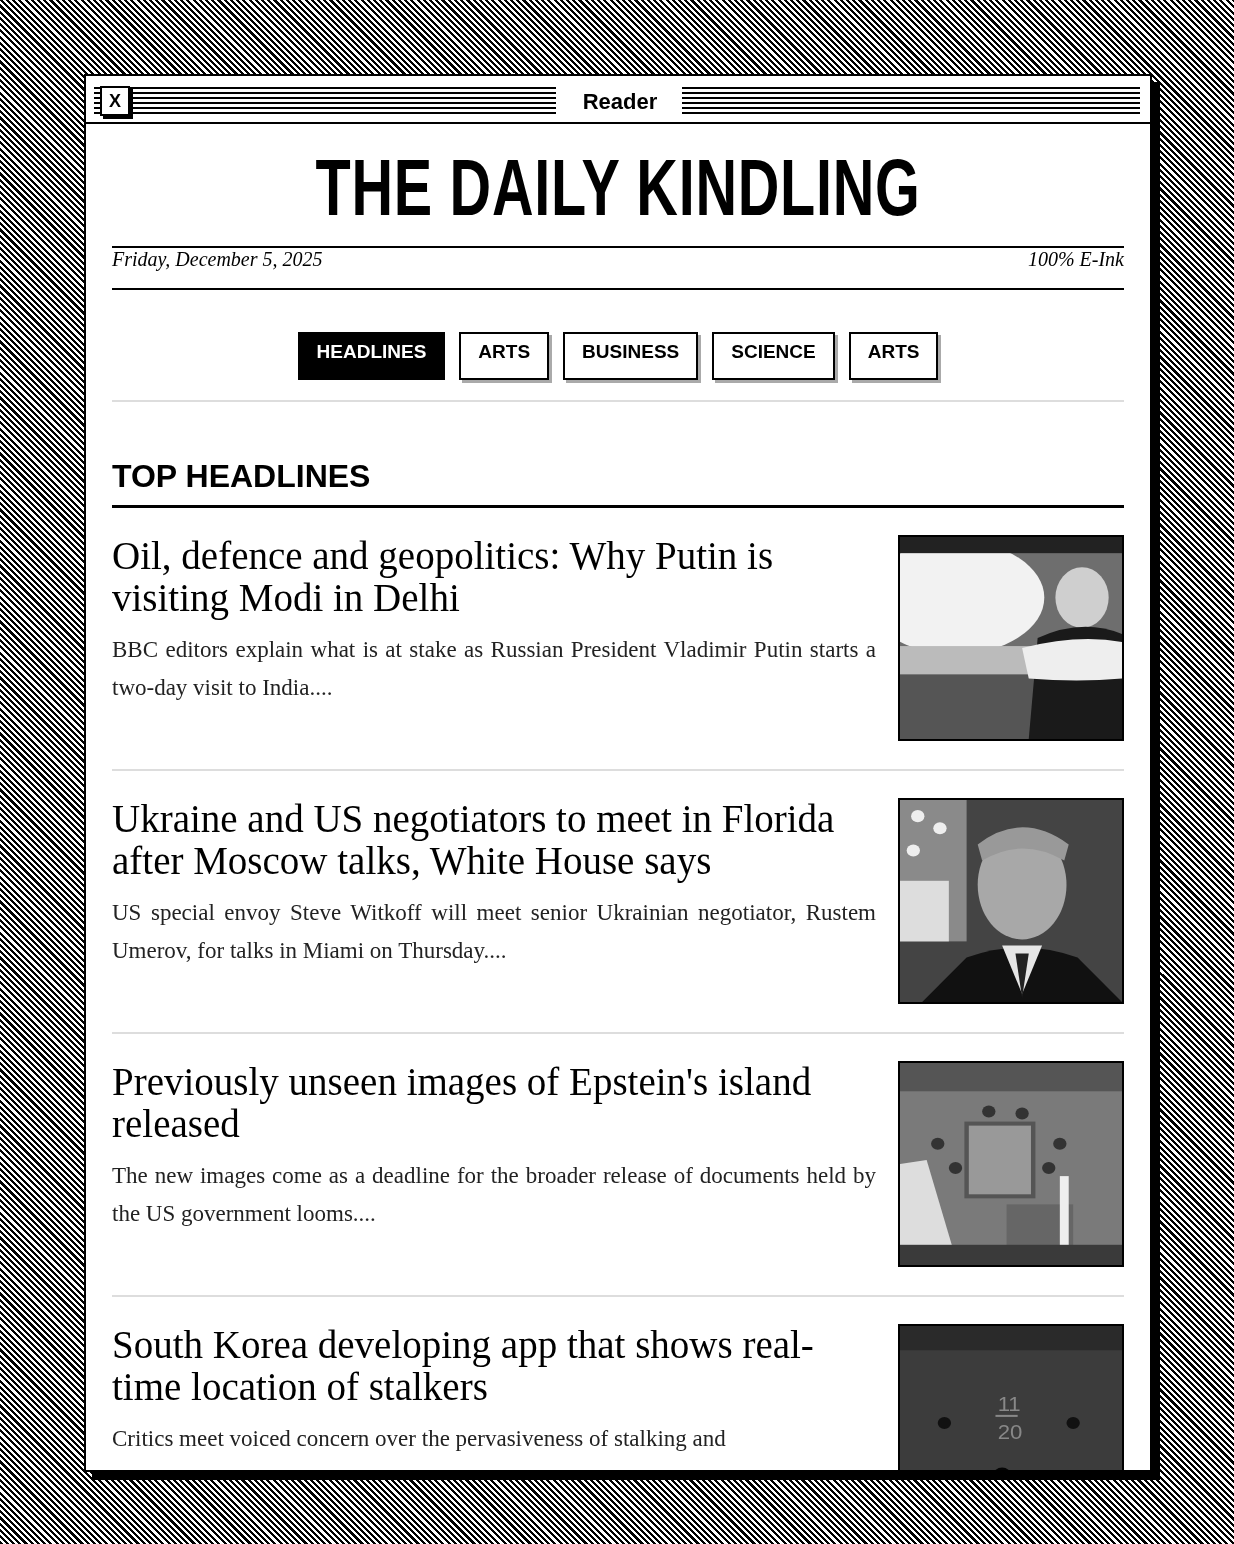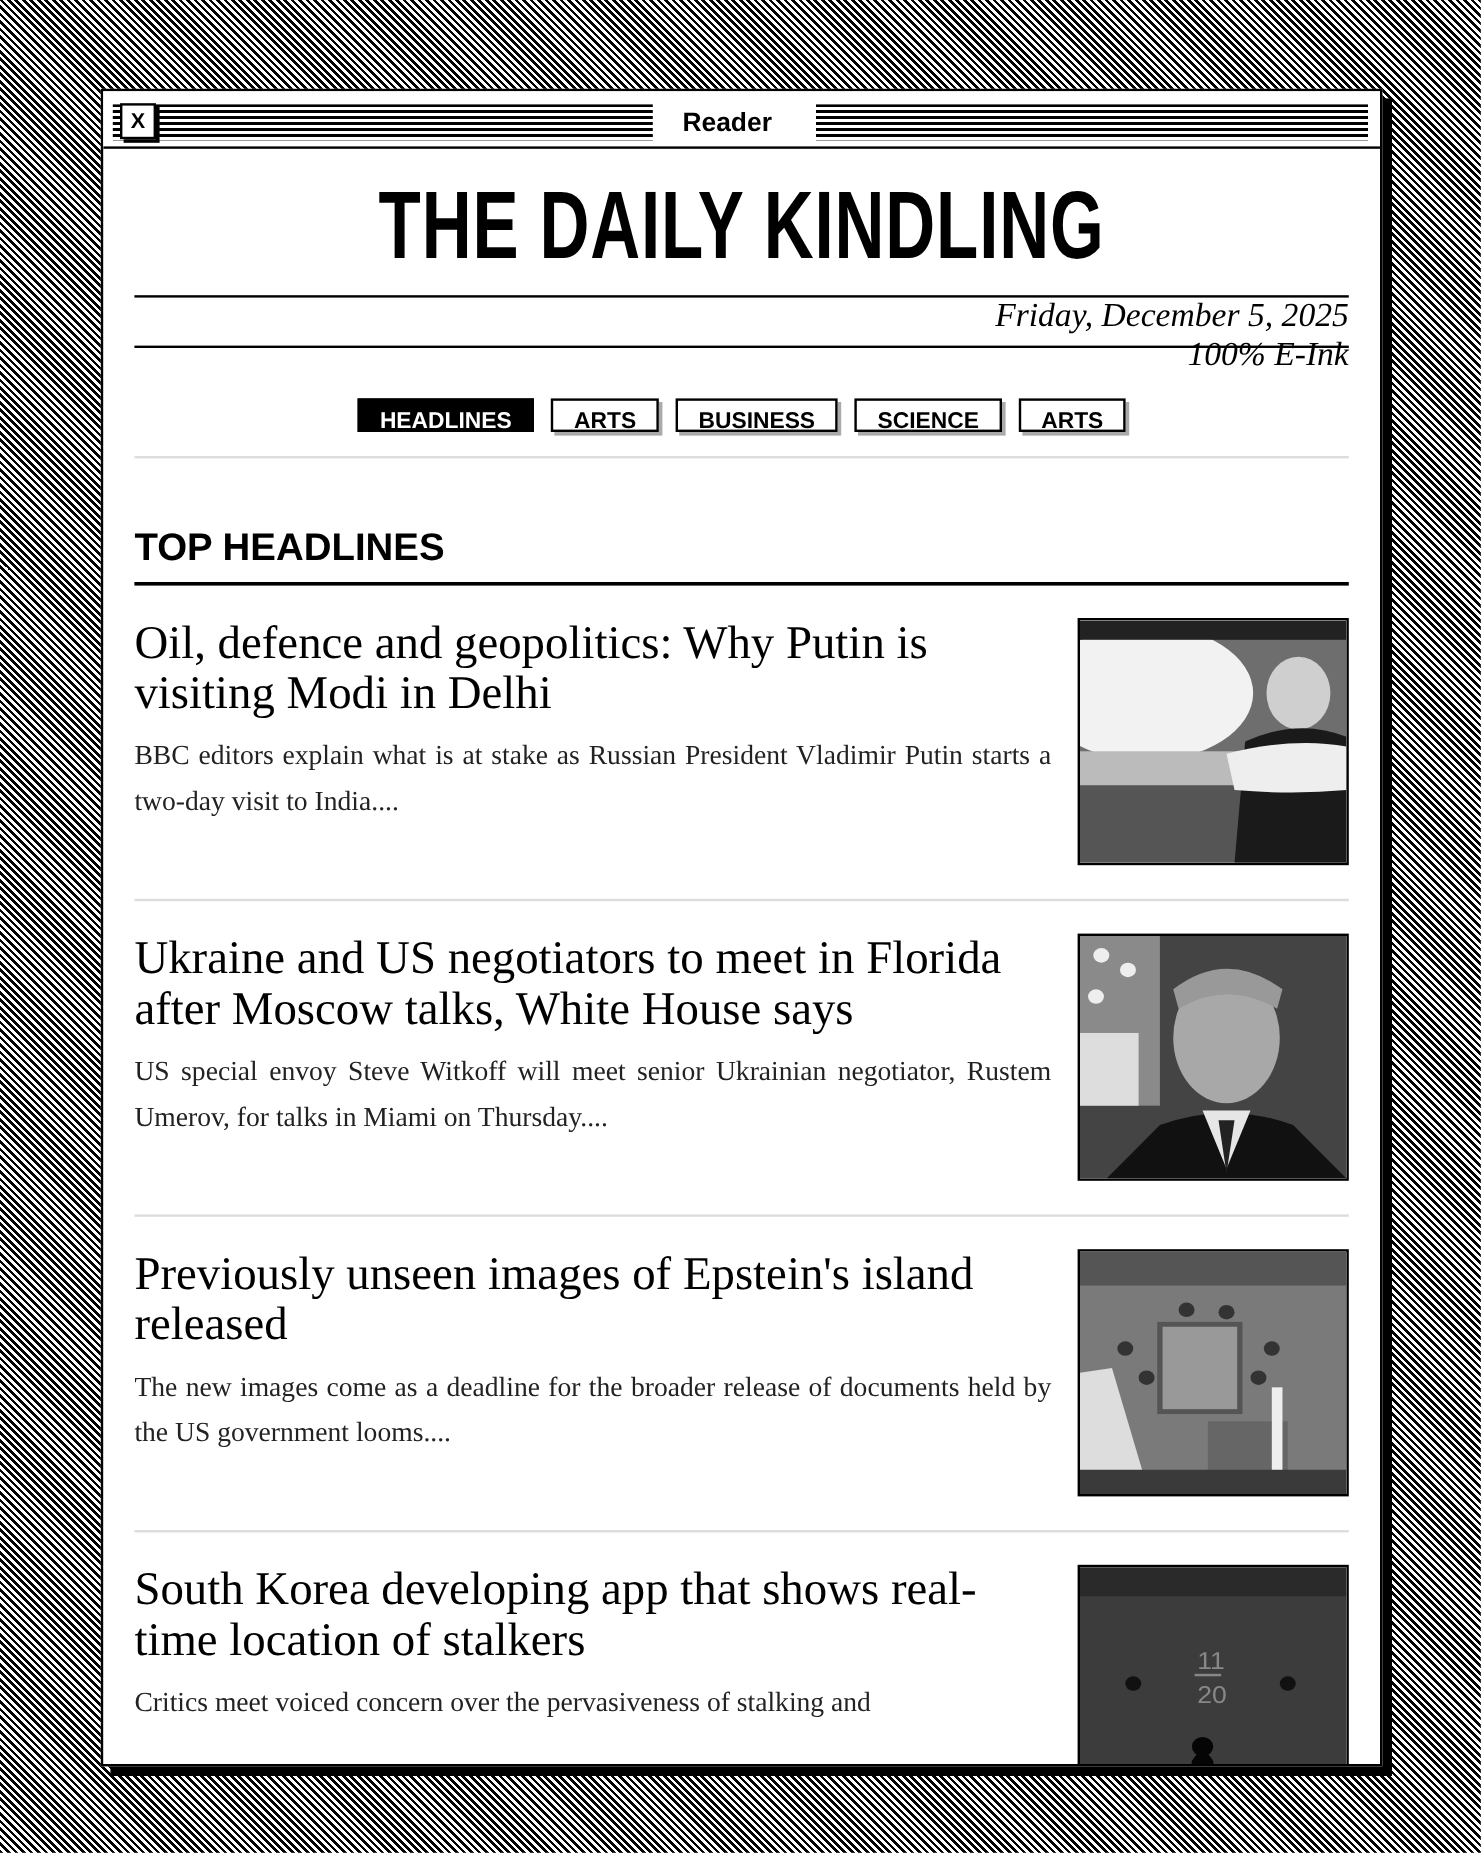--- a/index.html
+++ b/index.html
@@ -24,41 +24,41 @@
   }
   .stripes.left { left:8px; width:462px; }
   .stripes.right { left:594px; width:460px; }
   .close-btn {
     position:absolute; left:14px; top:10px; width:26px; height:26px;
     border:2px solid #000; background:#fff; box-shadow:3px 3px 0 #000;
     font:bold 18px "Liberation Sans", sans-serif; line-height:26px; text-align:center; color:#000;
     cursor:pointer; z-index:2;
   }
   .title-label {
-    position:absolute; left:458px; top:10px; width:124px; height:32px; background:#fff;
+    position:absolute; left:472px; top:10px; width:124px; height:32px; background:#fff;
     font:bold 22px "Liberation Sans", sans-serif; line-height:32px; text-align:center; color:#000;
   }
   .content { position:relative; padding:0 26px; }
   .masthead {
     text-align:center; margin-top:26px; height:76px; line-height:76px;
     font-family:"Liberation Sans", sans-serif; font-weight:bold; font-size:80px;
     letter-spacing:1px; color:#000; transform:scaleX(0.72); transform-origin:center;
     white-space:nowrap;
   }
   .dateline {
     margin-top:20px; border-top:2px solid #000; border-bottom:2px solid #000;
-    height:40px; display:flex; justify-content:space-between; align-items:flex-end;
-    font-family:"Liberation Serif", serif; font-style:italic; font-size:28px; color:#000;flex-direction:column;
+    height:40px; display:flex; justify-content:space-between; align-items:flex-start;
+    font-family:"Liberation Serif", serif; font-style:italic; font-size:20px; color:#000;
   }
   .nav {
     display:flex; justify-content:center; gap:14px; margin-top:42px; padding-bottom:20px;
     border-bottom:2px solid #ddd;
   }
   .nav-btn {
-    height:28px; padding:0 17px; box-sizing:border-box; border:2px solid #000; background:#fff;
+    height:48px; padding:0 17px; box-sizing:border-box; border:2px solid #000; background:#fff;
     font:bold 19px "Liberation Sans", sans-serif; line-height:36px; color:#000;
     box-shadow:3px 3px 0 #aaa; cursor:pointer;
   }
   .nav-btn.active { background:#000; color:#fff; box-shadow:none; }
   .section-title {
     margin-top:56px; font:bold 32px "Liberation Sans", sans-serif; color:#000;
     padding-bottom:10px; border-bottom:3px solid #000;
   }
   .article {
     display:flex; justify-content:space-between; border-bottom:2px solid #ddd;

